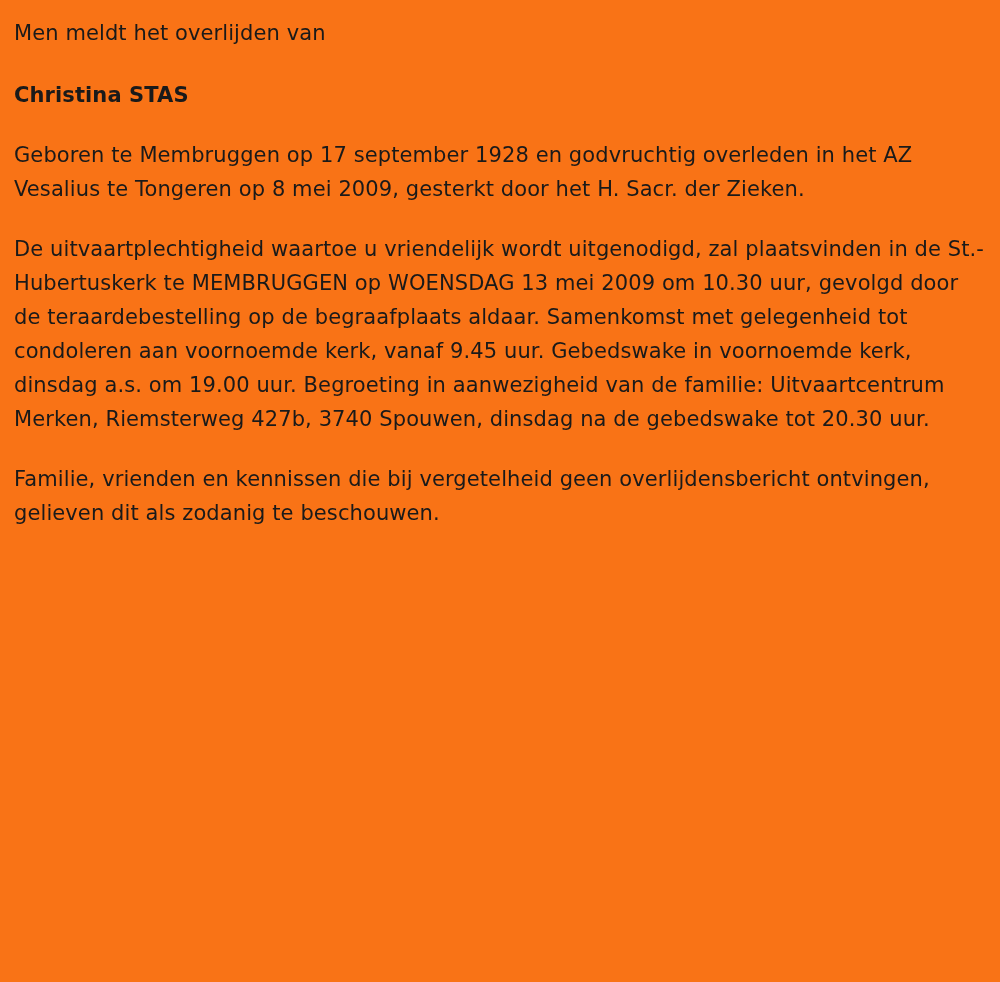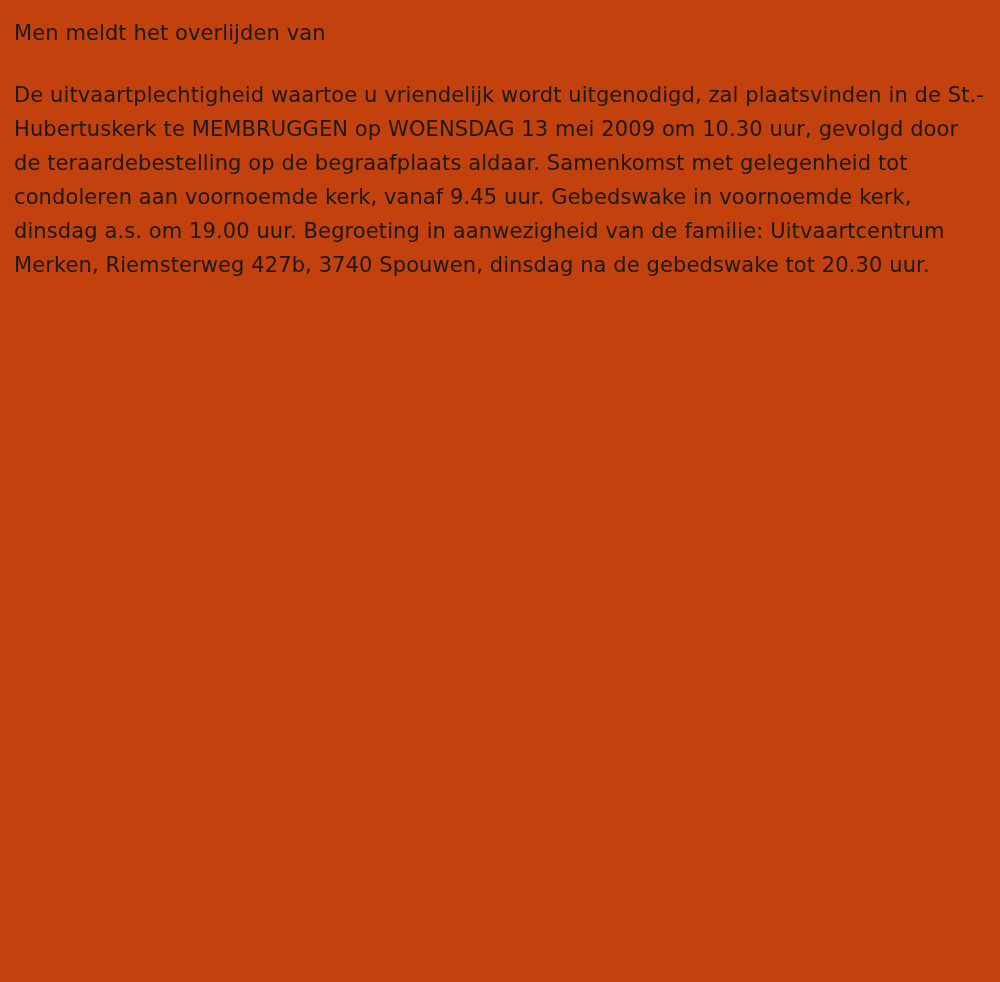--- a/index.html
+++ b/index.html
@@ -11,21 +11,21 @@
     width: 1000px;
     height: 982px;
     font-family: "DejaVu Sans", sans-serif;
     color: #1a1a1a;
   }
   .page {
     box-sizing: border-box;
     width: 1000px;
     height: 982px;
     padding: 16px 14px 0 14px;
-    background: #c2410c;
+    background: #f97316;
   }
   .notice {
     font-size: 21px;
     line-height: 1.62;
     letter-spacing: 0.1px;
   }
   .para {
     margin: 0 0 26px 0;
     white-space: normal;
   }
@@ -44,21 +44,24 @@
   }
 </style>
 </head>
 <body>
 
 <div class="page">
   <div class="notice">
 
     <p class="para lead block">Men meldt het overlijden van</p>
 
+    <p class="para name block">Christina STAS</p>
 
 
+    <p class="para block">Geboren te Membruggen op 17 september 1928 en godvruchtig overleden in het AZ Vesalius te Tongeren op 8 mei 2009, gesterkt door het H. Sacr. der Zieken.</p>
 
     <p class="para block">De uitvaartplechtigheid waartoe u vriendelijk wordt uitgenodigd, zal plaatsvinden in de St.-Hubertuskerk te MEMBRUGGEN op WOENSDAG 13 mei 2009 om 10.30 uur, gevolgd door de teraardebestelling op de begraafplaats aldaar. Samenkomst met gelegenheid tot condoleren aan voornoemde kerk, vanaf 9.45 uur. Gebedswake in voornoemde kerk, dinsdag a.s. om 19.00 uur. Begroeting in aanwezigheid van de familie: Uitvaartcentrum Merken, Riemsterweg 427b, 3740 Spouwen, dinsdag na de gebedswake tot 20.30 uur.</p>
 
 
+    <p class="para block">Familie, vrienden en kennissen die bij vergetelheid geen overlijdensbericht ontvingen, gelieven dit als zodanig te beschouwen.</p>
 
   </div>
 </div>
 
 </body></html>

